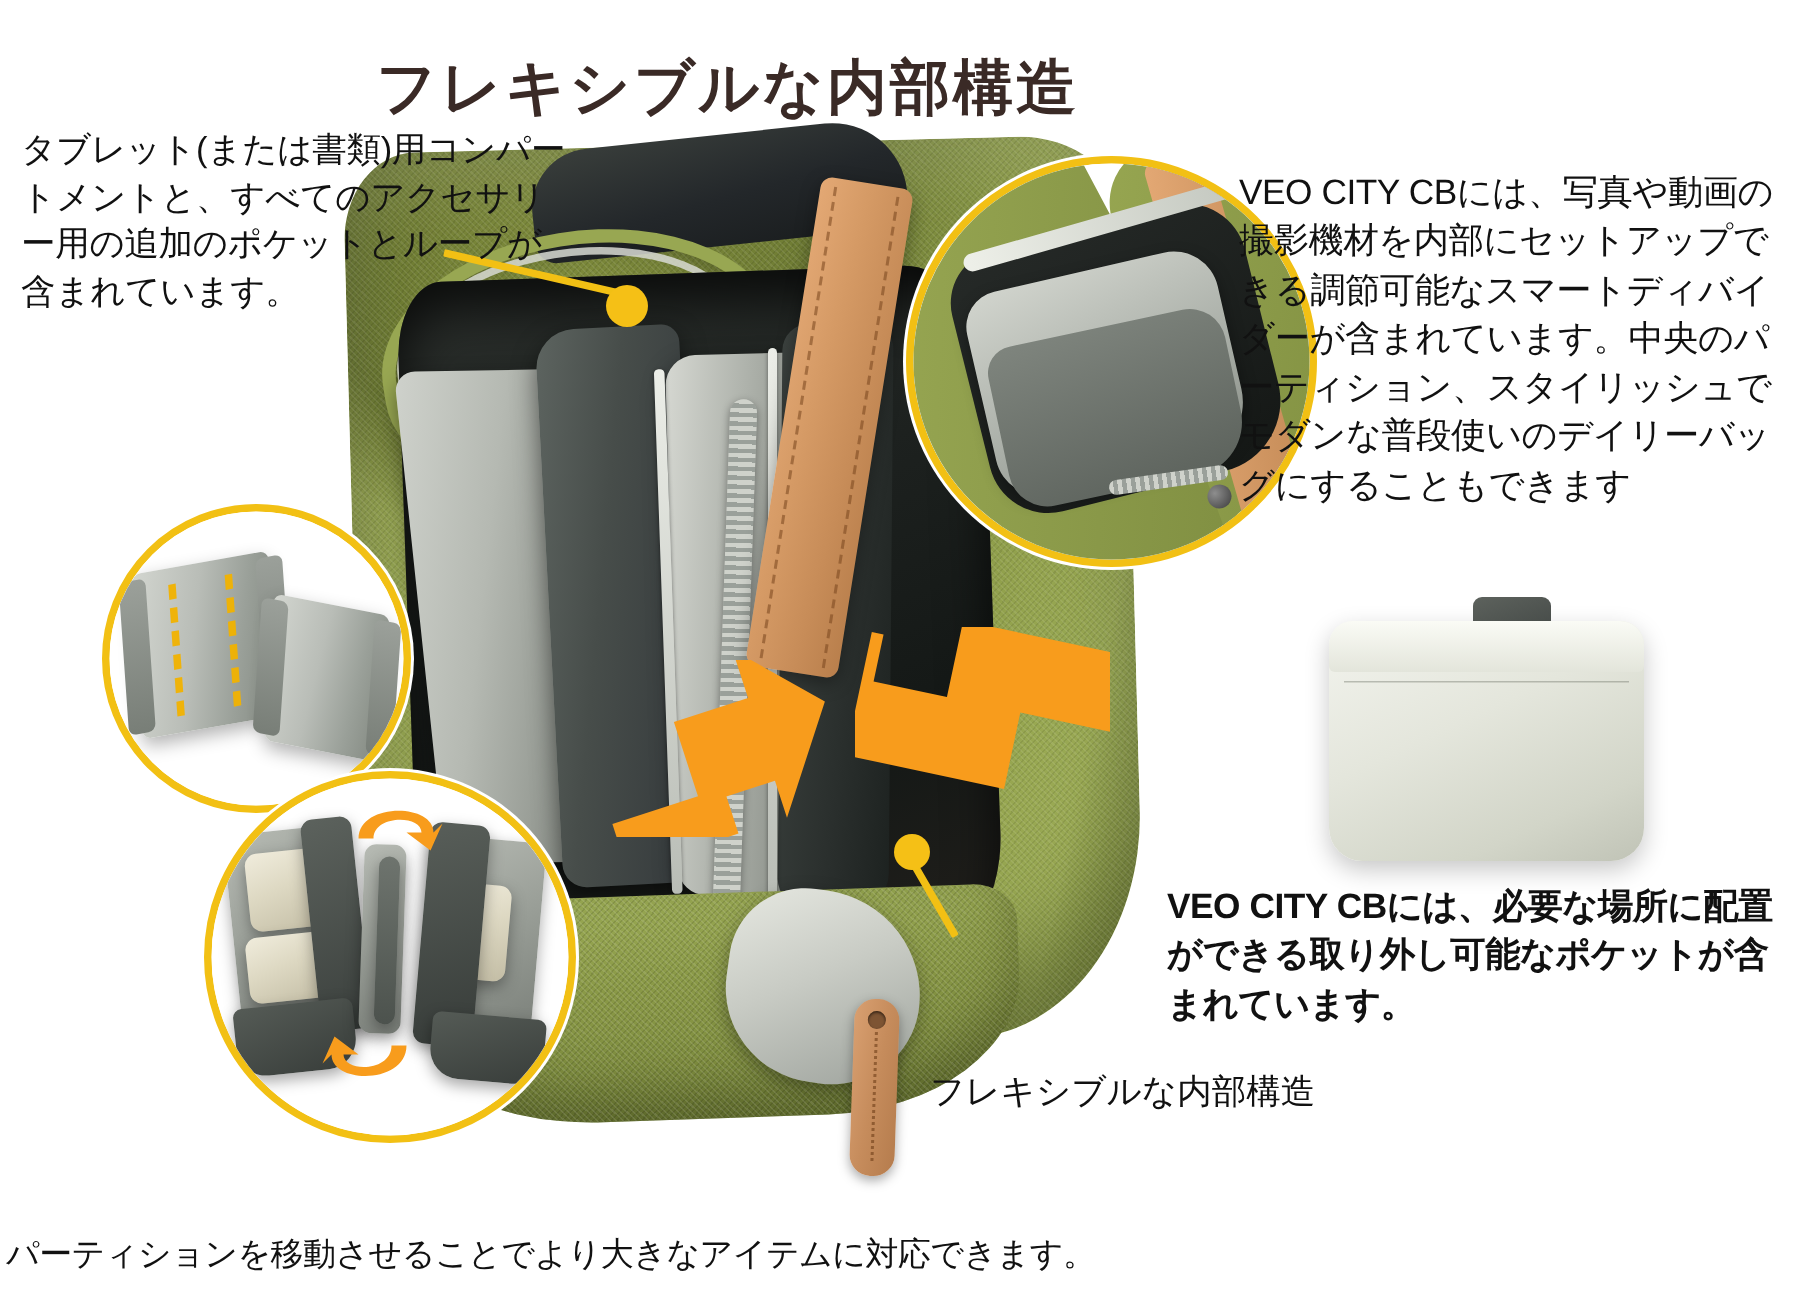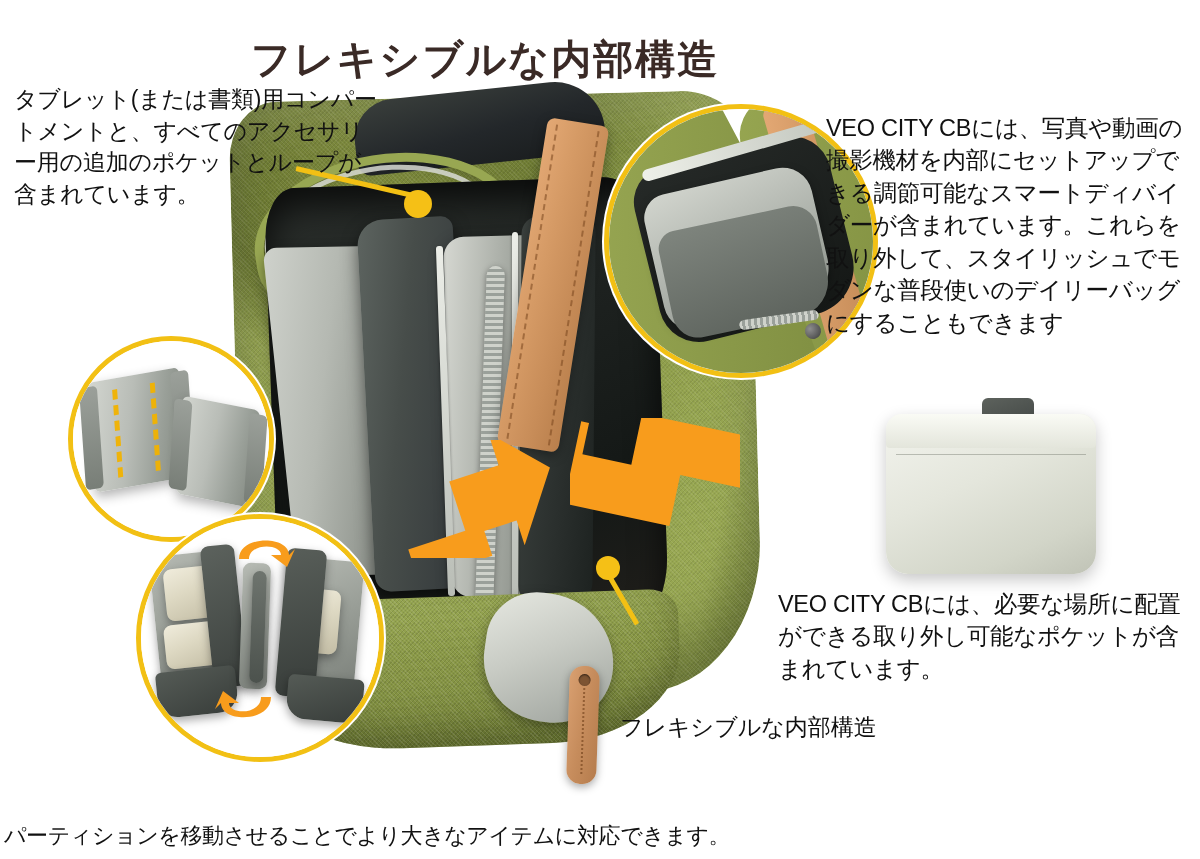--- a/index.html
+++ b/index.html
@@ -30,21 +30,21 @@
 
   
   .callout{
     position:absolute;
     color:#111111;
     line-height:1.38;
     white-space:pre-line;
   }
   .callout.tl{ left:14px; top:84px;  width:370px; font-size:23px; letter-spacing:-0.2px;}
   .callout.tr{ left:826px; top:112px; width:372px; font-size:23.5px; letter-spacing:-0.3px;}
-  .callout.br{ left:778px; top:588px; width:420px; font-size:23.5px; letter-spacing:-0.3px;}
+  .callout.br{ left:778px; top:588px; width:420px; font-size:23.5px; letter-spacing:-0.3px;font-weight:bold;}
   .callout.partition{ left:620px; top:712px; width:320px; font-size:23px;}
   .callout.bottom1{ left:4px; top:765px; width:760px; font-size:22px; letter-spacing:-0.4px;}
   .callout.bottom2{ left:4px; top:793px; width:1190px; font-size:22px; letter-spacing:-0.4px;}
   .callout.bottom3{ left:4px; top:821px; width:1190px; font-size:22px; letter-spacing:-0.4px;}
 
   
   .leader{position:absolute; background:#F2C014; transform-origin:0 50%; border-radius:1px;}
   .dot{position:absolute; border-radius:50%; background:#F5C016;}
 
   
@@ -402,19 +402,19 @@
 
   <div class="leader" style="left:296px;top:166px;width:132px;height:5px;transform:rotate(13deg);"></div>
   <div class="dot" style="left:404px;top:190px;width:28px;height:28px;"></div>
 
   <div class="leader" style="left:606px;top:568px;width:62px;height:5px;transform:rotate(60deg);"></div>
   <div class="dot" style="left:596px;top:556px;width:24px;height:24px;"></div>
 
   <h1 class="title">フレキシブルな内部構造</h1>
 
   <div class="callout tl">タブレット(または書類)用コンパートメントと、すべてのアクセサリー用の追加のポケットとループが含まれています。</div>
-  <div class="callout tr">VEO CITY CBには、写真や動画の撮影機材を内部にセットアップできる調節可能なスマートディバイダーが含まれています。これらを取り外して、スタイリッシュでモダンな普段使いのデイリーバッグにすることもできます</div>
+  <div class="callout tr">VEO CITY CBには、写真や動画の撮影機材を内部にセットアップできる調節可能なスマートディバイダーが含まれています。中央のパーティション、スタイリッシュでモダンな普段使いのデイリーバッグにすることもできます</div>
   <div class="callout br">VEO CITY CBには、必要な場所に配置ができる取り外し可能なポケットが含まれています。</div>
   <div class="callout partition">フレキシブルな内部構造</div>
 
   <div class="callout bottom3">パーティションを移動させることでより大きなアイテムに対応できます。</div>
 
 </div>
 
 </body></html>

